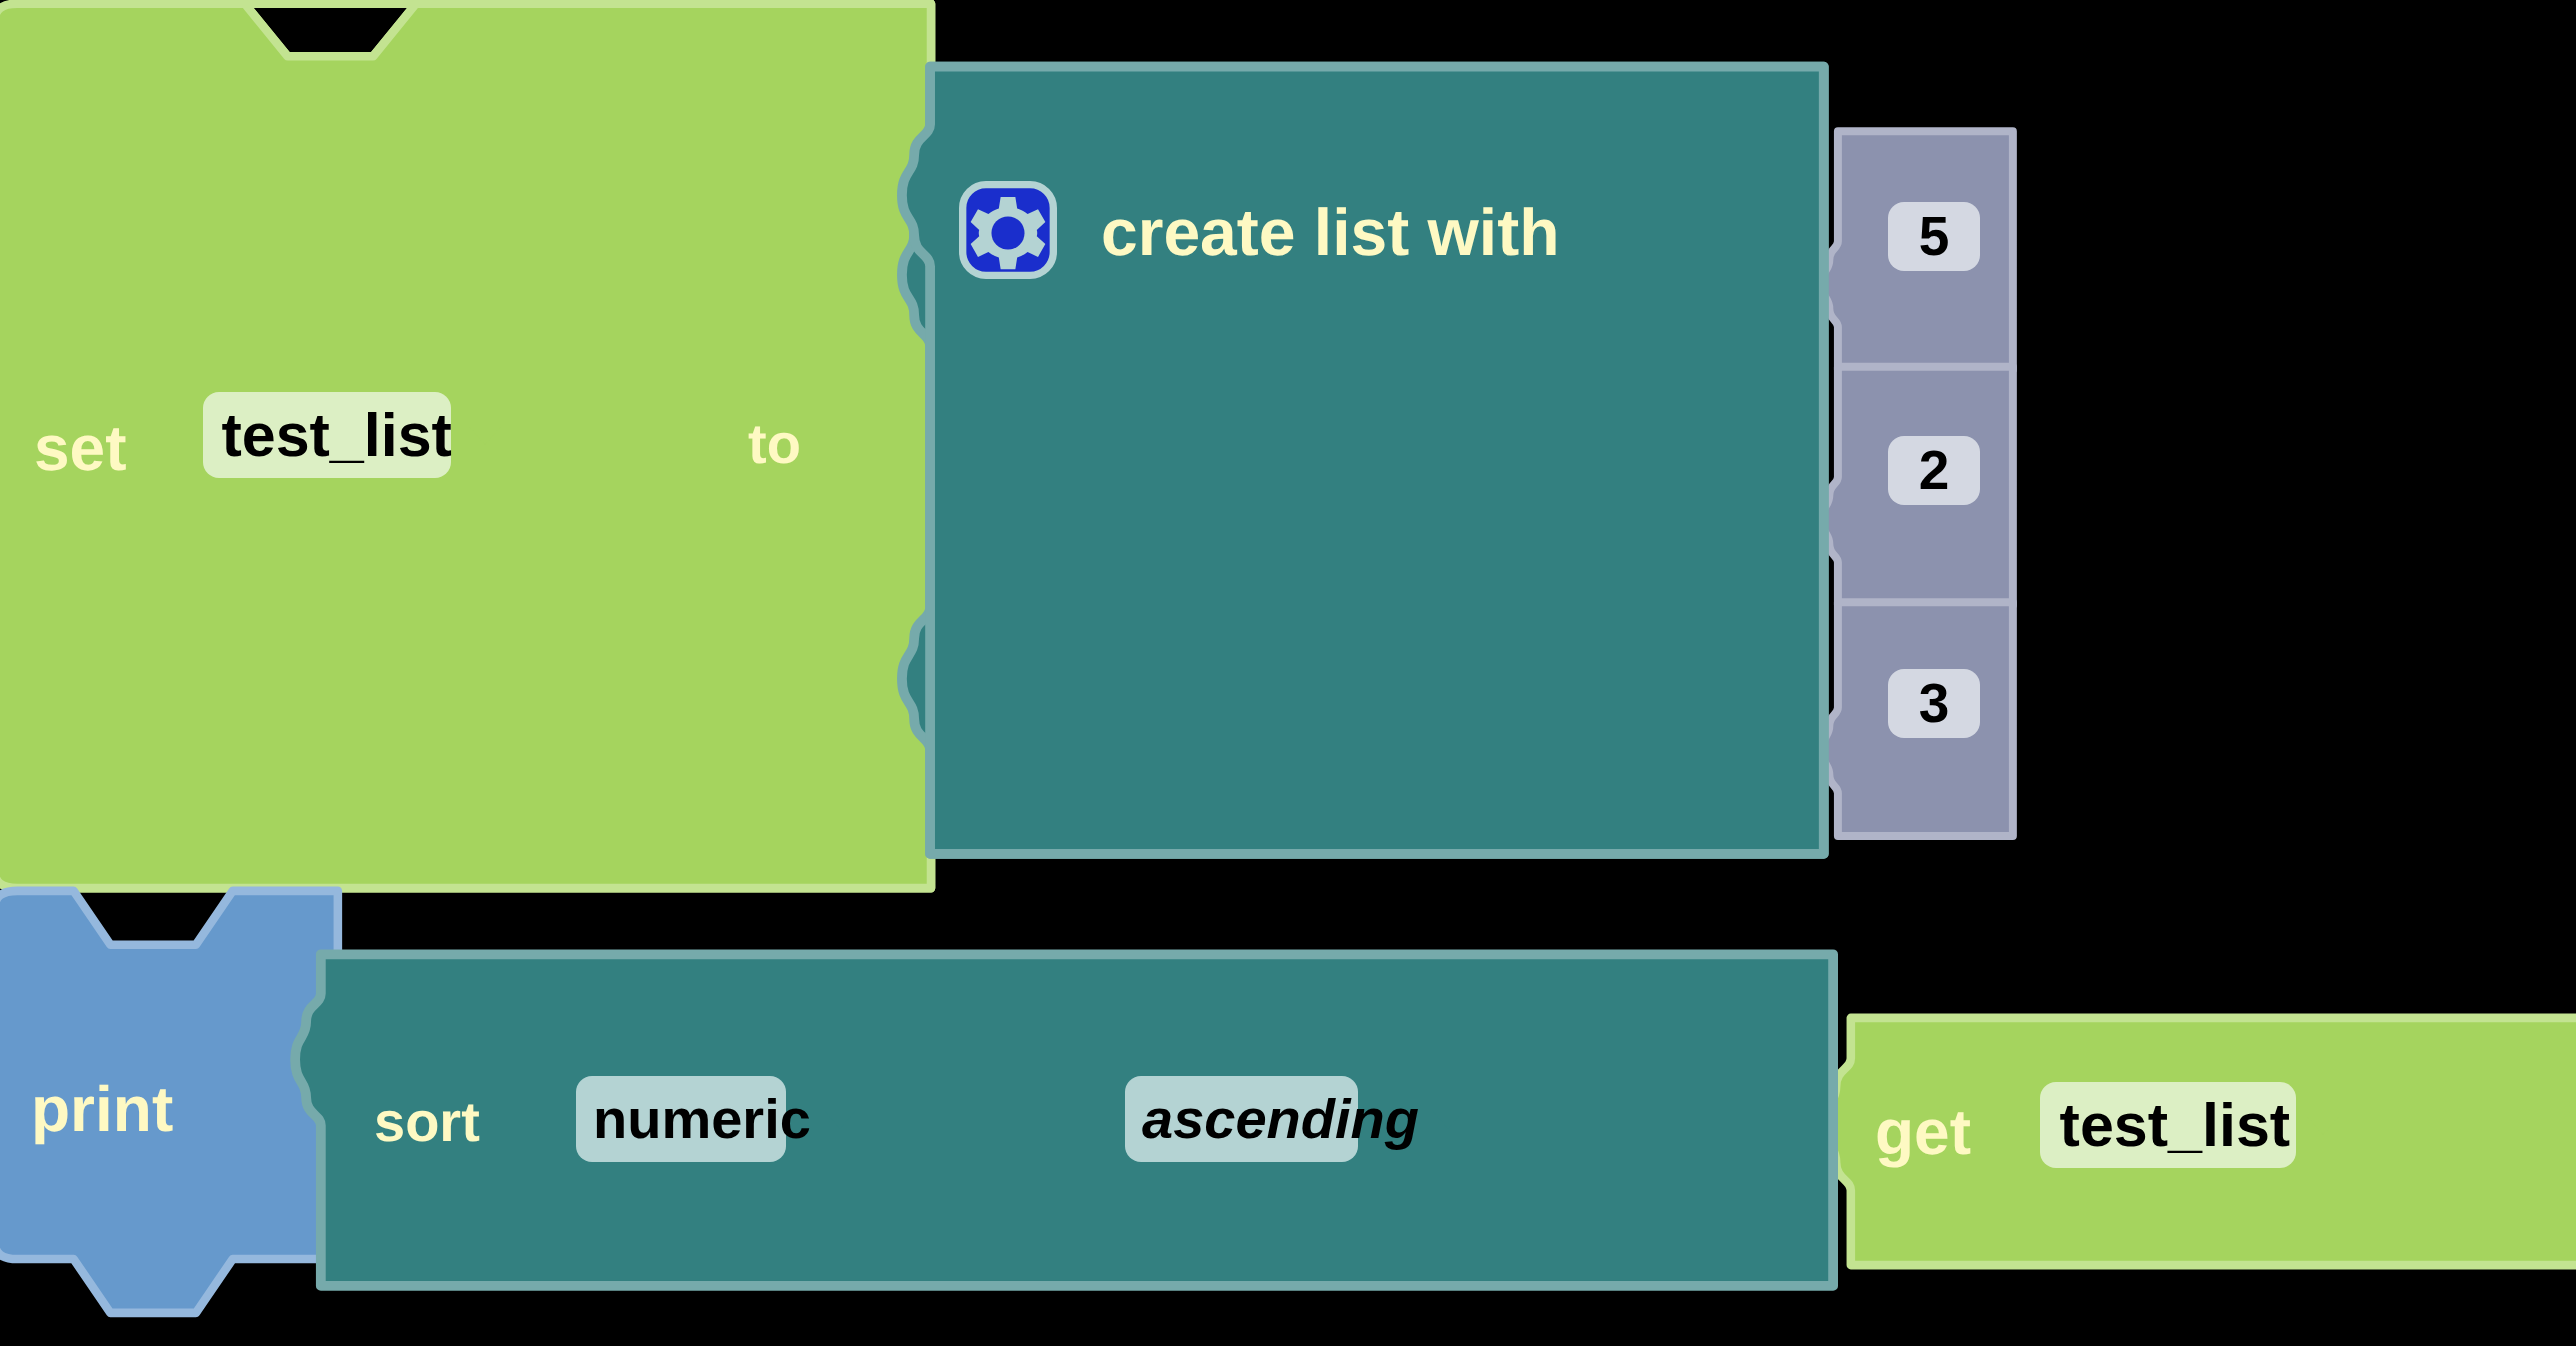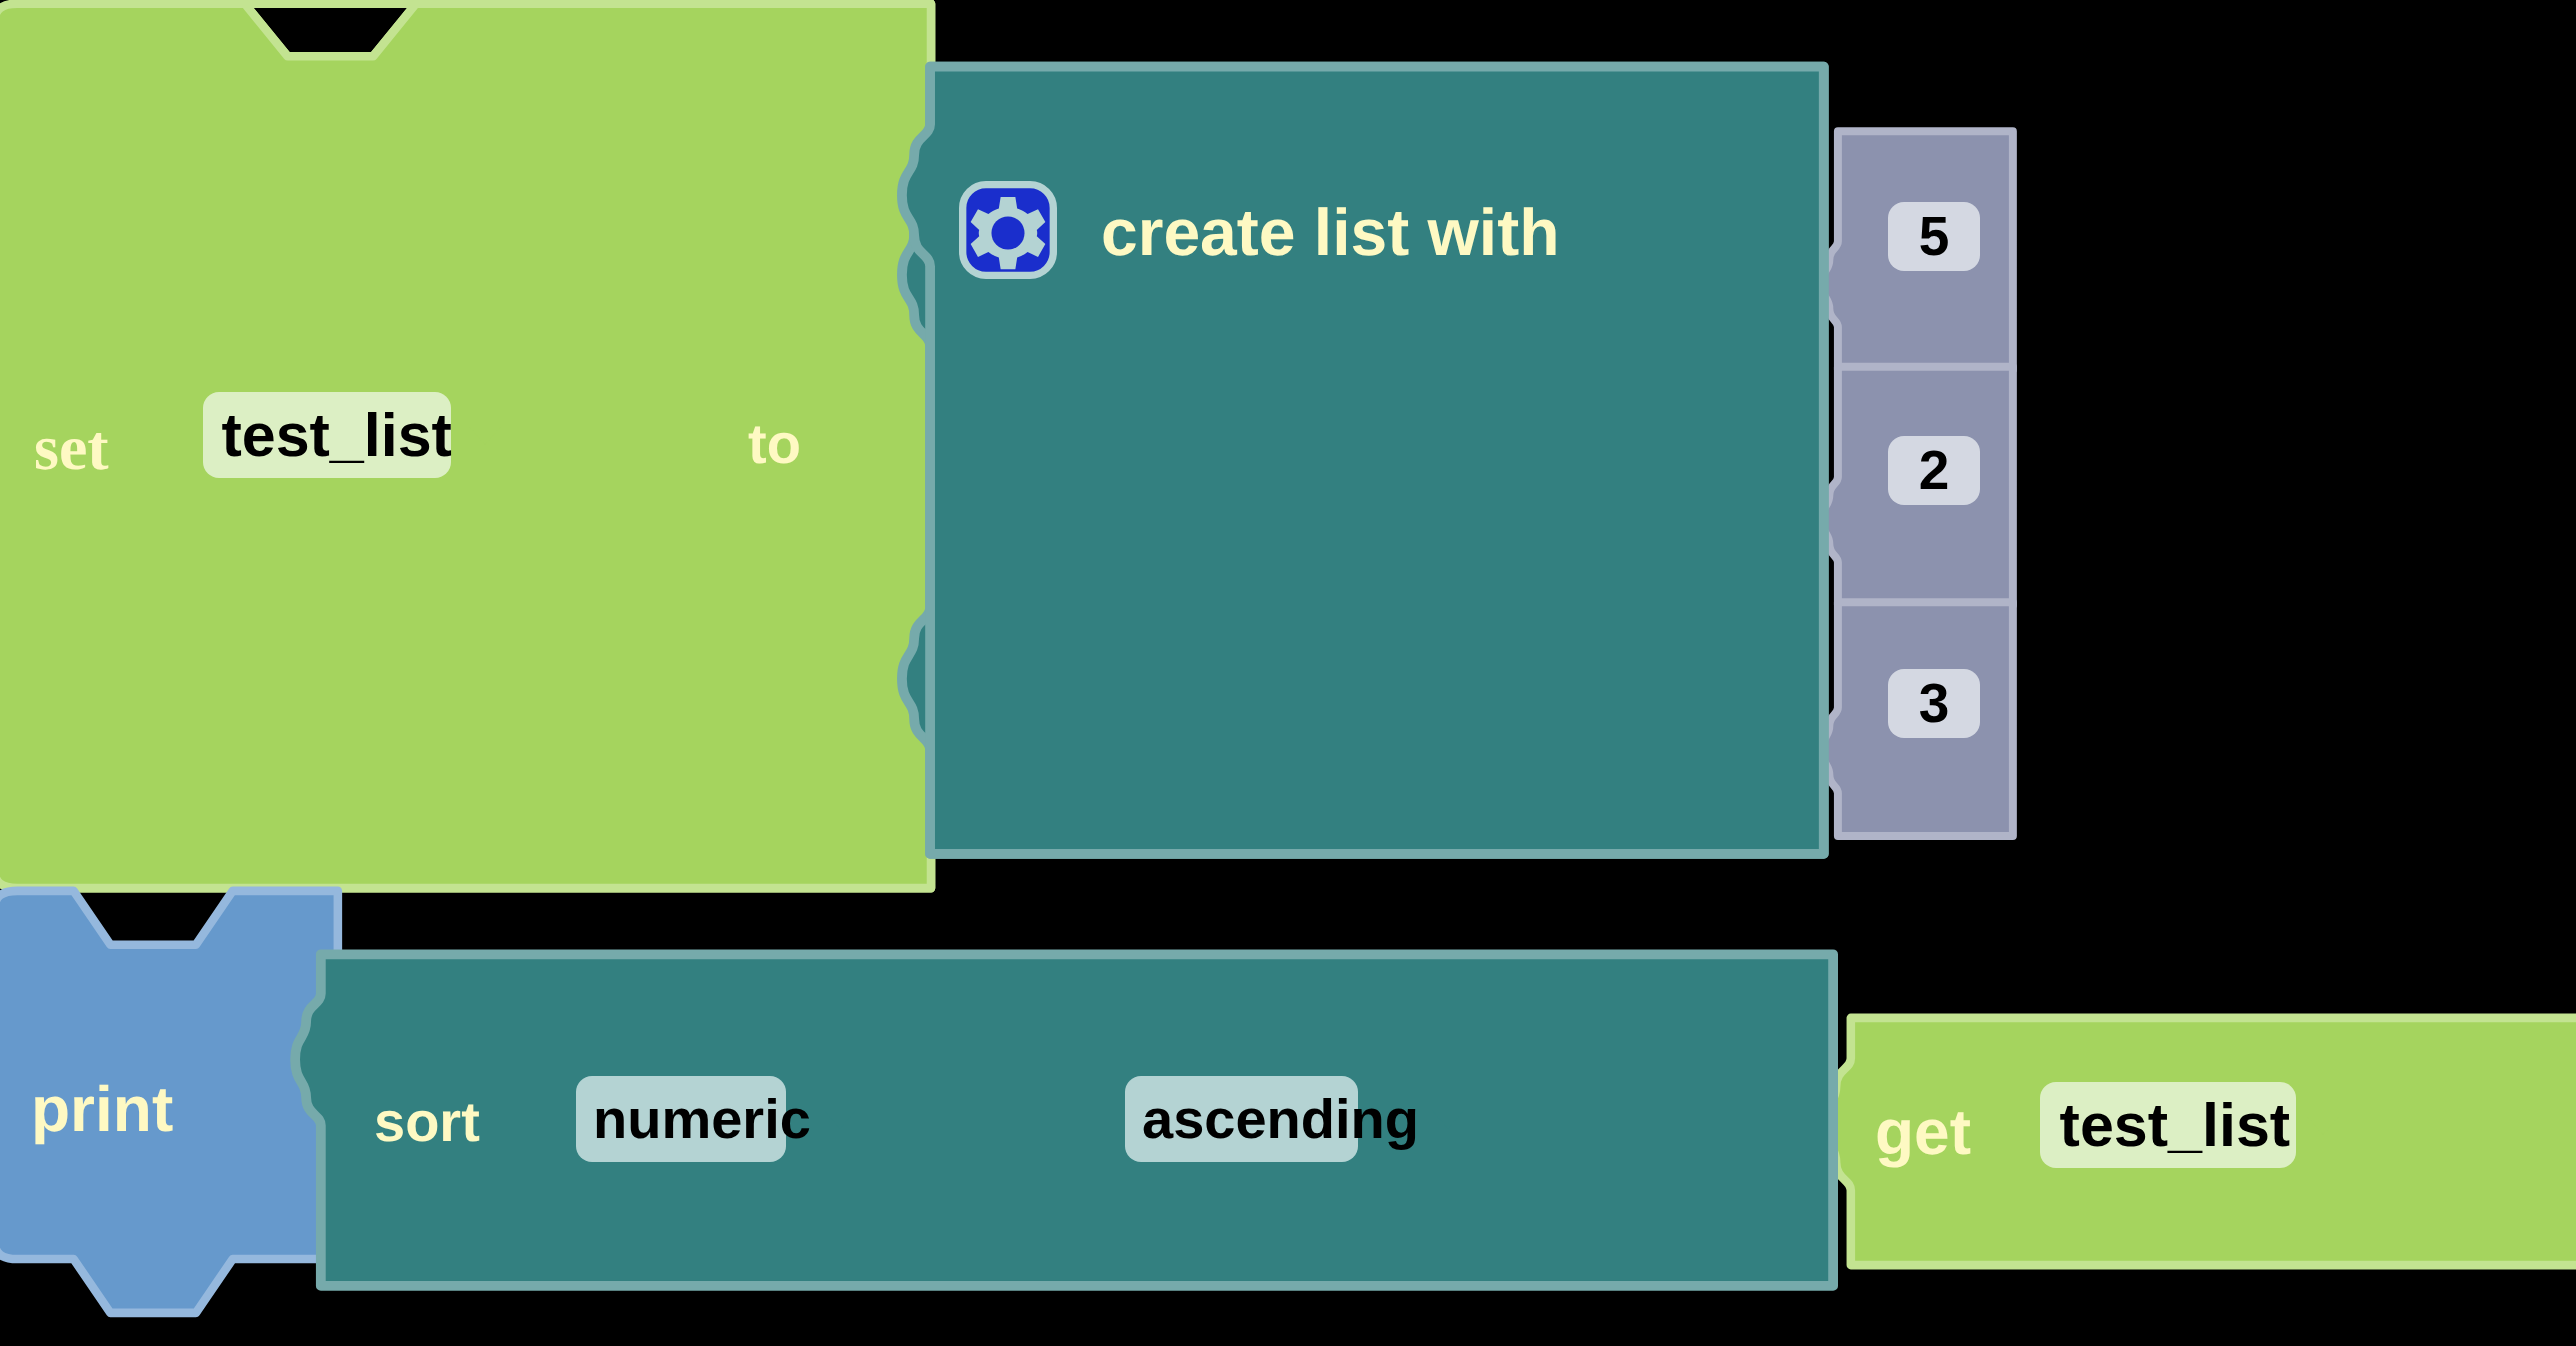--- a/index.html
+++ b/index.html
@@ -146,21 +146,21 @@
              L 470 92
              L 610 92
              L 680 6
              L 1522 6
              L 1522 1452
              L 28 1452
              C 4 1452 -10 1444 -10 1418
              Z" fill="#a5d45e" stroke="#c3e391" stroke-width="14" stroke-linejoin="round"></path>
   </svg>
 
-  <span class="blk-label" style="left:34px; top:416px; font-size:64px;font-family:Liberation Serif, serif;">set</span>
+  <span class="blk-label" style="left:34px; top:416px; font-size:64px;">set</span>
 
   <div class="field" style="left:203px; top:392px; width:248px; height:86px; background:#dcefc4; padding:0 18.4px;">
     <span class="fld-text" style="font-size:61px;">test_list</span>
     <span class="caret" style="border-top-color:#a5d45e;"></span>
   </div>
 
   <span class="blk-label" style="left:748px; top:416px; font-size:56px;">to</span>
 
   <svg class="shape" style="left:875px; top:58px;" width="961" height="805" viewBox="0 0 1570 1315">
     <path d="M 90 14
@@ -262,18 +262,18 @@
   </svg>
 
   <span class="blk-label" style="left:374px; top:1094px; font-size:56px;">sort</span>
 
   <div class="field" style="left:576px; top:1076px; width:210px; height:86px; background:#b4d3d3; padding:7px 17px;">
     <span class="fld-text" style="font-size:56px;">numeric</span>
     <span class="caret" style="border-top-color:#338080; margin-left:13.5px;"></span>
   </div>
 
   <div class="field" style="left:1125px; top:1076px; width:233px; height:86px; background:#b4d3d3; padding:0 17px;">
-    <span class="fld-text" style="font-size:56px;">ascending</span>
+    <span class="fld-text" style="font-size:56px;font-style:italic;">ascending</span>
     <span class="caret" style="border-top-color:#338080; margin-left:13.5px;"></span>
   </div>
 
 </div>
 
 
 </body></html>

